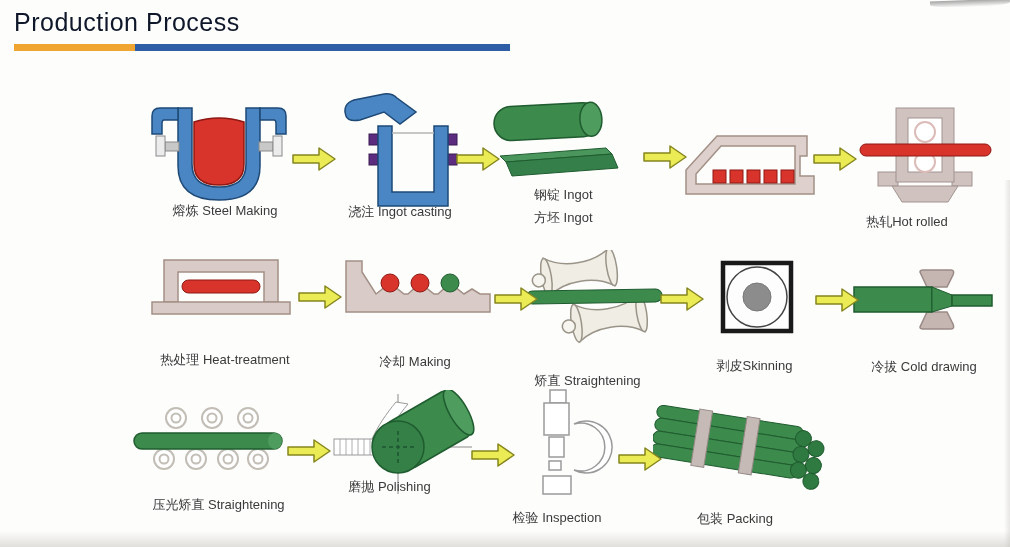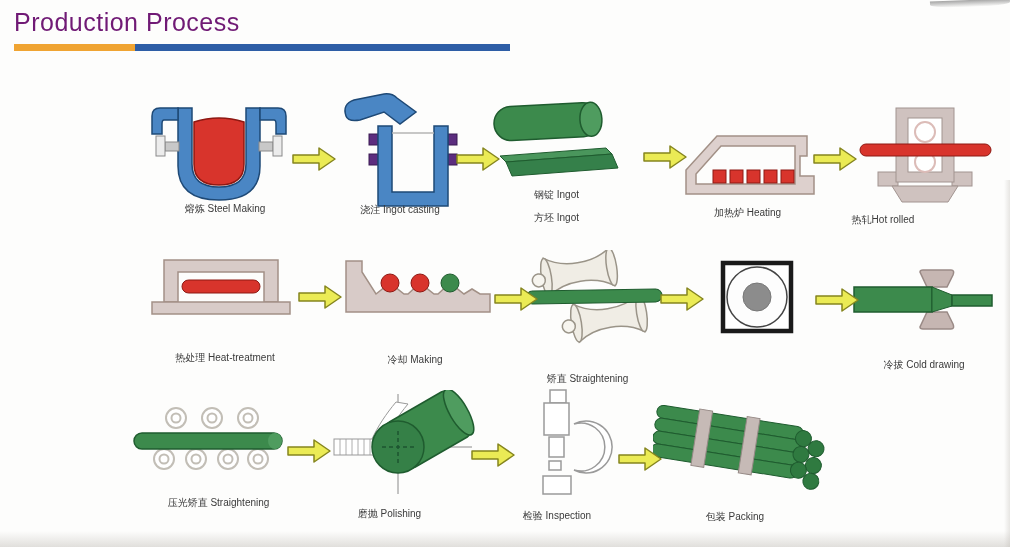--- a/index.html
+++ b/index.html
@@ -1,22 +1,22 @@
 <!DOCTYPE html>
 <html><head>
 <meta charset="utf-8">
 <style>
   html,body{margin:0;padding:0;background:#ffffff;}
   #canvas{position:relative;width:1010px;height:547px;background:#fdfdfc;overflow:hidden;
           font-family:"Liberation Sans", sans-serif;}
-  .title{position:absolute;left:14px;top:8px;font-size:25px;color:#701a75;letter-spacing:.5px;}
+  .title{position:absolute;left:14px;top:8px;font-size:25px;color:#0f172a;letter-spacing:.5px;}
   .bar{position:absolute;top:44px;height:7px;}
   .bar.orange{left:14px;width:121px;background:#f0a432;}
   .bar.blue{left:135px;width:375px;background:#2e5ea6;}
-  .lbl{position:absolute;font-size:10px;color:#3a3a3a;text-align:center;white-space:nowrap;}
+  .lbl{position:absolute;font-size:13px;color:#3a3a3a;text-align:center;white-space:nowrap;}
   .lbl.left{text-align:left;line-height:22.5px;}
   .art{position:absolute;}
   .artifact{position:absolute;pointer-events:none;}
   #smudge-tr{right:0;top:0;width:80px;height:7px;background:linear-gradient(to bottom,rgba(90,90,90,.55),rgba(255,255,255,0));border-radius:0 0 50% 50%;transform:rotate(-2deg);}
   #smudge-bottom{left:0;bottom:0;width:100%;height:16px;background:linear-gradient(to top,rgba(190,186,180,.45),rgba(255,255,255,0));}
   #smudge-right{right:0;top:180px;width:6px;height:367px;background:linear-gradient(to left,rgba(190,186,180,.35),rgba(255,255,255,0));}
 </style>
 </head>
 <body>
 
@@ -226,29 +226,29 @@
   <svg class="art" style="left:617px;top:446px" width="46" height="26" viewBox="0 0 46 26">
       <polygon points="2,9 28,9 28,2 44,13 28,24 28,17 2,17" fill="#ebeb55" stroke="#85851e" stroke-width="1.5" stroke-linejoin="round"></polygon>
     </svg>
 
   <div class="lbl" style="left:130px;top:202px;width:190px">熔炼 Steel Making</div>
   <div class="lbl" style="left:315px;top:203px;width:170px">浇注 Ingot casting</div>
   <div class="lbl left" style="left:534px;top:184px">
     <div>钢锭 Ingot</div>
     <div>方坯 Ingot</div>
   </div>
-  <div class="lbl" style="left:665px;top:206px;width:165px">加热炉 Heating</div>
-  <div class="lbl" style="left:808px;top:213px;width:150px">热轧Hot rolled</div>
+  <div class="lbl" style="left:832px;top:213px;width:150px">热轧Hot rolled</div>
 
   <div class="lbl" style="left:125px;top:351px;width:200px">热处理 Heat-treatment</div>
   <div class="lbl" style="left:345px;top:353px;width:140px">冷却 Making</div>
   <div class="lbl" style="left:500px;top:372px;width:175px">矫直 Straightening</div>
+  <div class="lbl" style="left:687px;top:357px;width:135px">剥皮Skinning</div>
   <div class="lbl" style="left:844px;top:358px;width:160px">冷拔 Cold drawing</div>
 
   <div class="lbl" style="left:116px;top:496px;width:205px">压光矫直 Straightening</div>
-  <div class="lbl" style="left:322px;top:507px;width:135px">磨抛 Polishing</div>
+  <div class="lbl" style="left:322px;top:478px;width:135px">磨抛 Polishing</div>
   <div class="lbl" style="left:487px;top:509px;width:140px">检验 Inspection</div>
   <div class="lbl" style="left:665px;top:510px;width:140px">包装 Packing</div>
 
   <div class="artifact" id="smudge-tr"></div>
   <div class="artifact" id="smudge-bottom"></div>
   <div class="artifact" id="smudge-right"></div>
 </div>
 
 </body></html>

